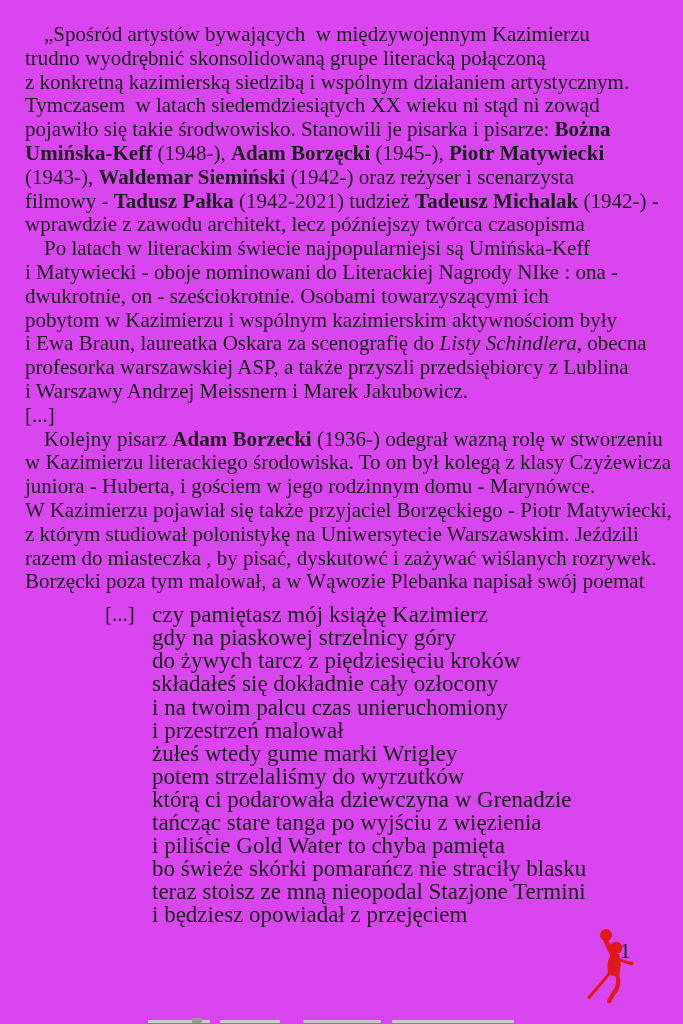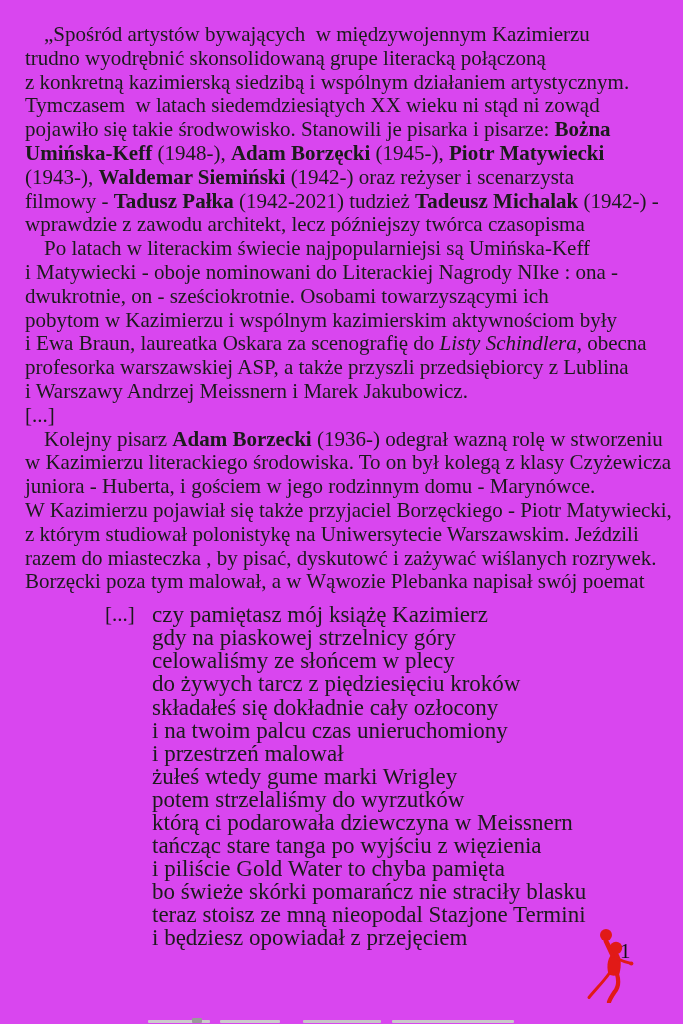--- a/index.html
+++ b/index.html
@@ -105,28 +105,27 @@
           <div class="tline"><span>razem do miasteczka , by pisać, dyskutowć i zażywać wiślanych rozrywek.</span></div>
           <div class="tline"><span>Borzęcki poza tym malował, a w Wąwozie Plebanka napisał swój poemat</span></div>
         </div>
       </div>
 
     <div class="poem">
       <span class="poem-prefix">[...]</span>
       <div>
           <div class="pline">czy pamiętasz mój książę Kazimierz</div>
           <div class="pline">gdy na piaskowej strzelnicy góry</div>
-          <div class="pline">celowaliśmy ze słońcem w plecy</div>
           <div class="pline">do żywych tarcz z piędziesięciu kroków</div>
           <div class="pline">składałeś się dokładnie cały ozłocony</div>
           <div class="pline">i na twoim palcu czas unieruchomiony</div>
           <div class="pline">i przestrzeń malował</div>
           <div class="pline">żułeś wtedy gume marki Wrigley</div>
           <div class="pline">potem strzelaliśmy do wyrzutków</div>
-          <div class="pline">którą ci podarowała dziewczyna w Meissnern</div>
+          <div class="pline">którą ci podarowała dziewczyna w Grenadzie</div>
           <div class="pline">tańcząc stare tanga po wyjściu z więzienia</div>
           <div class="pline">i piliście Gold Water to chyba pamięta</div>
           <div class="pline">bo świeże skórki pomarańcz nie straciły blasku</div>
           <div class="pline">teraz stoisz ze mną nieopodal Stazjone Termini</div>
           <div class="pline">i będziesz opowiadał z przejęciem</div>
         </div>
     </div>
   </div>
 
   <div class="logo" style="color: rgb(225, 26, 23);">

